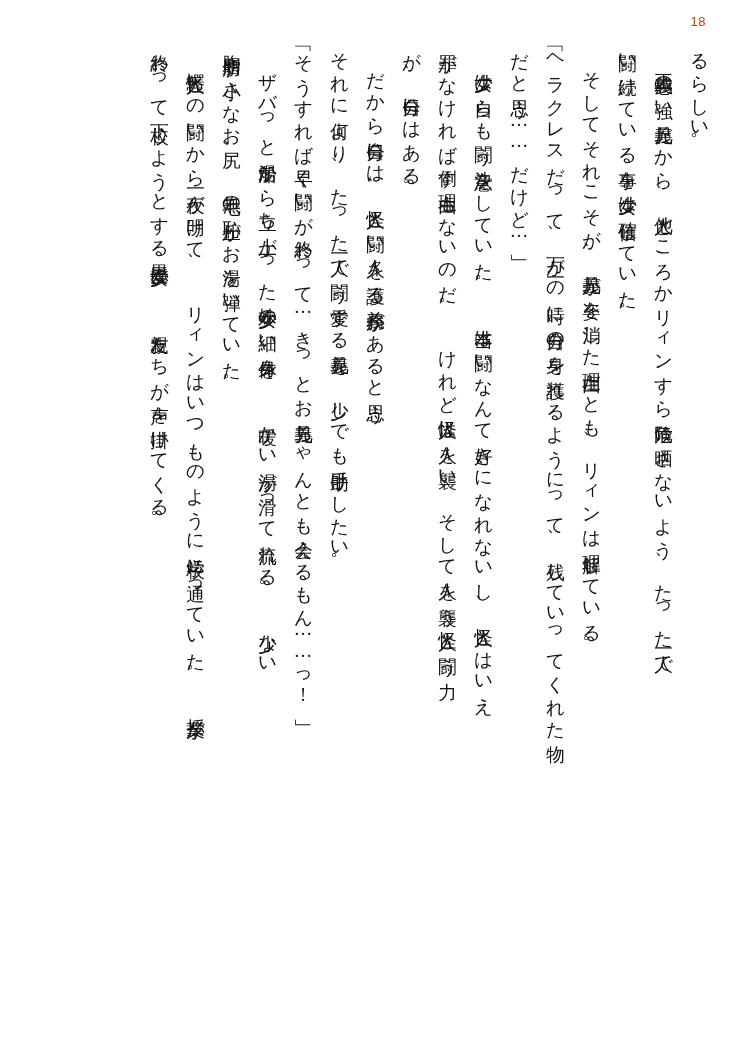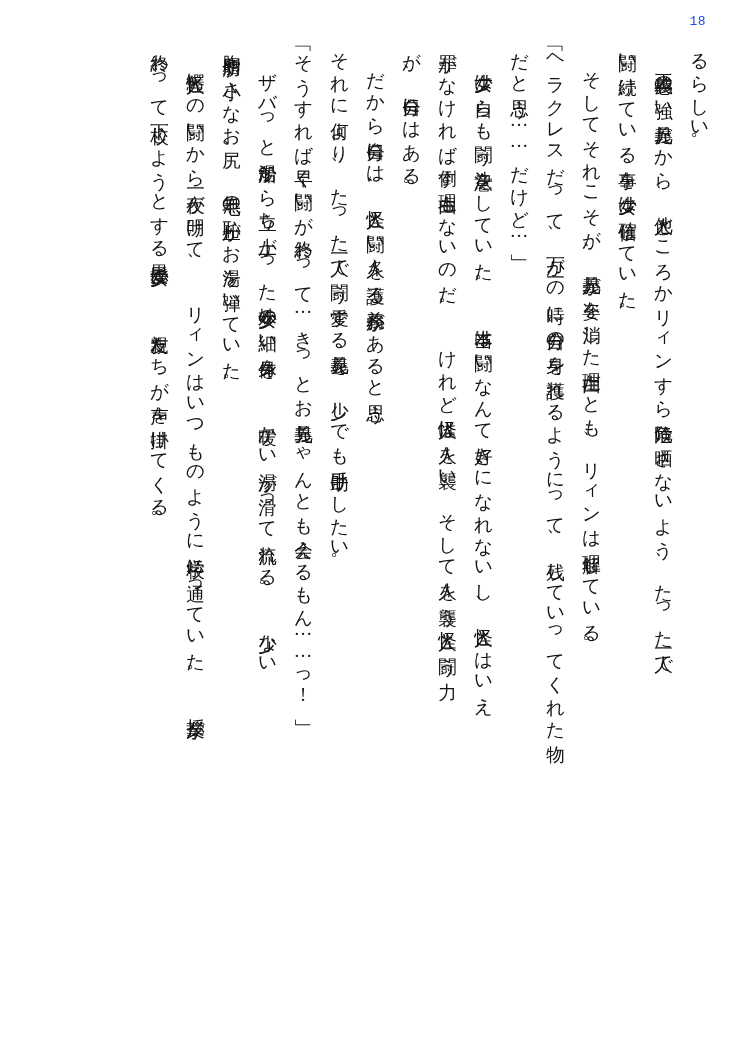--- a/index.html
+++ b/index.html
@@ -15,22 +15,22 @@
     overflow: hidden;
     font-family: "Liberation Serif", "DejaVu Serif", serif;
     color: #1a1a1a;
   }
   .page-number {
     position: absolute;
     top: 14px;
     right: 30px;
     font-size: 13px;
     letter-spacing: 0.5px;
-    color: #1d4ed8;
-    font-family: Liberation Mono, monospace;
+    color: #c2410c;
+    font-family: Liberation Sans, sans-serif;
   }
   .text-body {
     position: absolute;
     top: 40px;
     right: 28px;
     left: 40px;
     bottom: 28px;
     display: flex;
     flex-direction: row-reverse;
     justify-content: flex-start;

